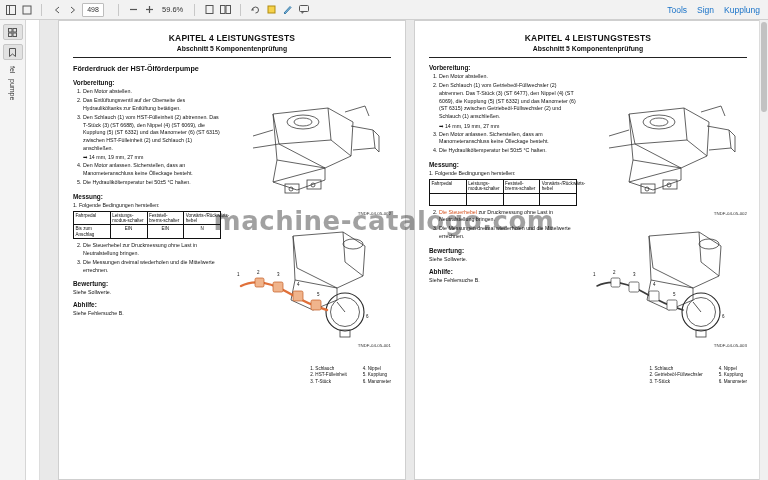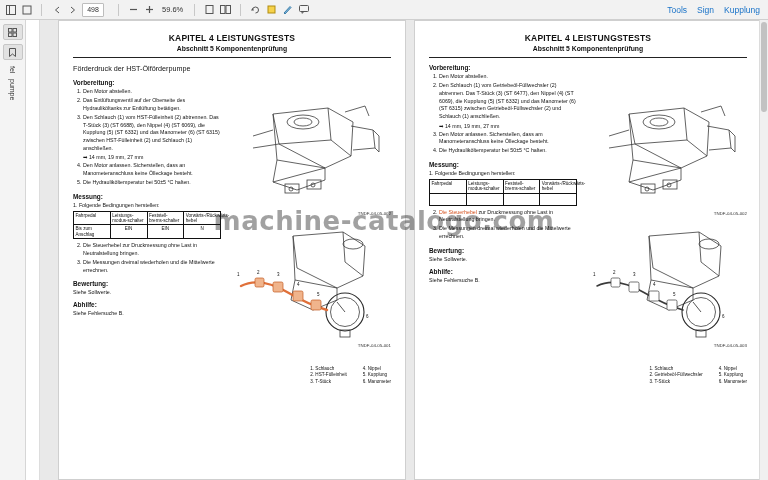--- a/index.html
+++ b/index.html
@@ -130,21 +130,21 @@
     font-size: 6.8px;
     font-weight: bold;
     color: #111;
     margin-top: 2px;
   }
   .rule {
     height: 1px; background: #222; margin: 5px 0 6px 0;
   }
   .sec-title {
     font-size: 7.2px;
-    font-weight: normal;
+    font-weight: bold;
     color: #111;
     margin-bottom: 6px;
   }
   .sub-head {
     font-size: 6.4px;
     font-weight: bold;
     color: #111;
     margin: 4px 0 2px 0;
   }
   ol.steps {

